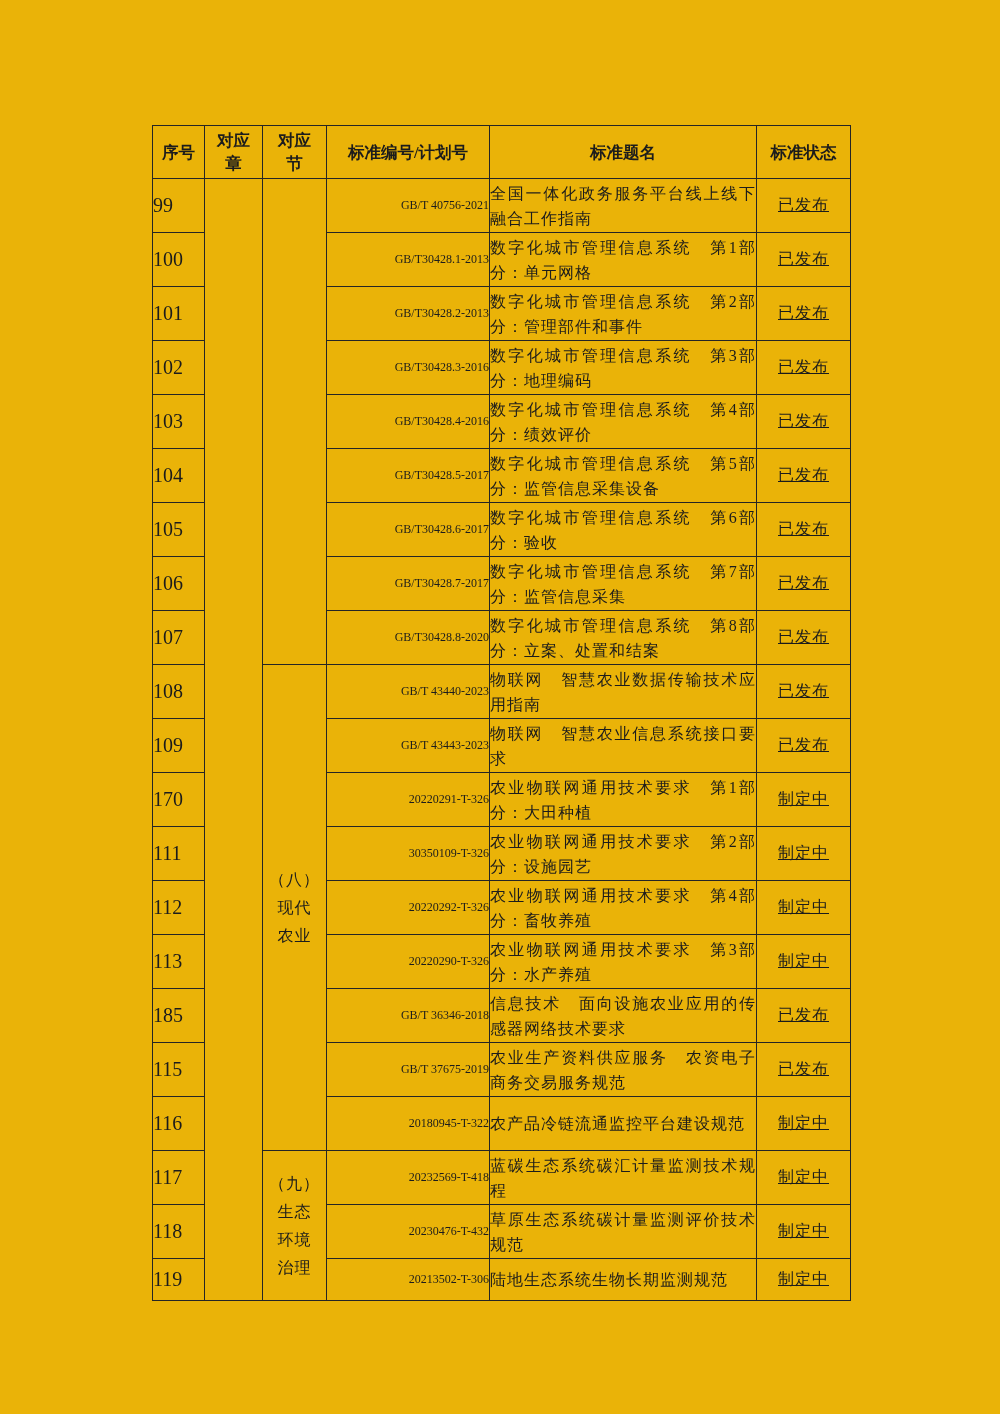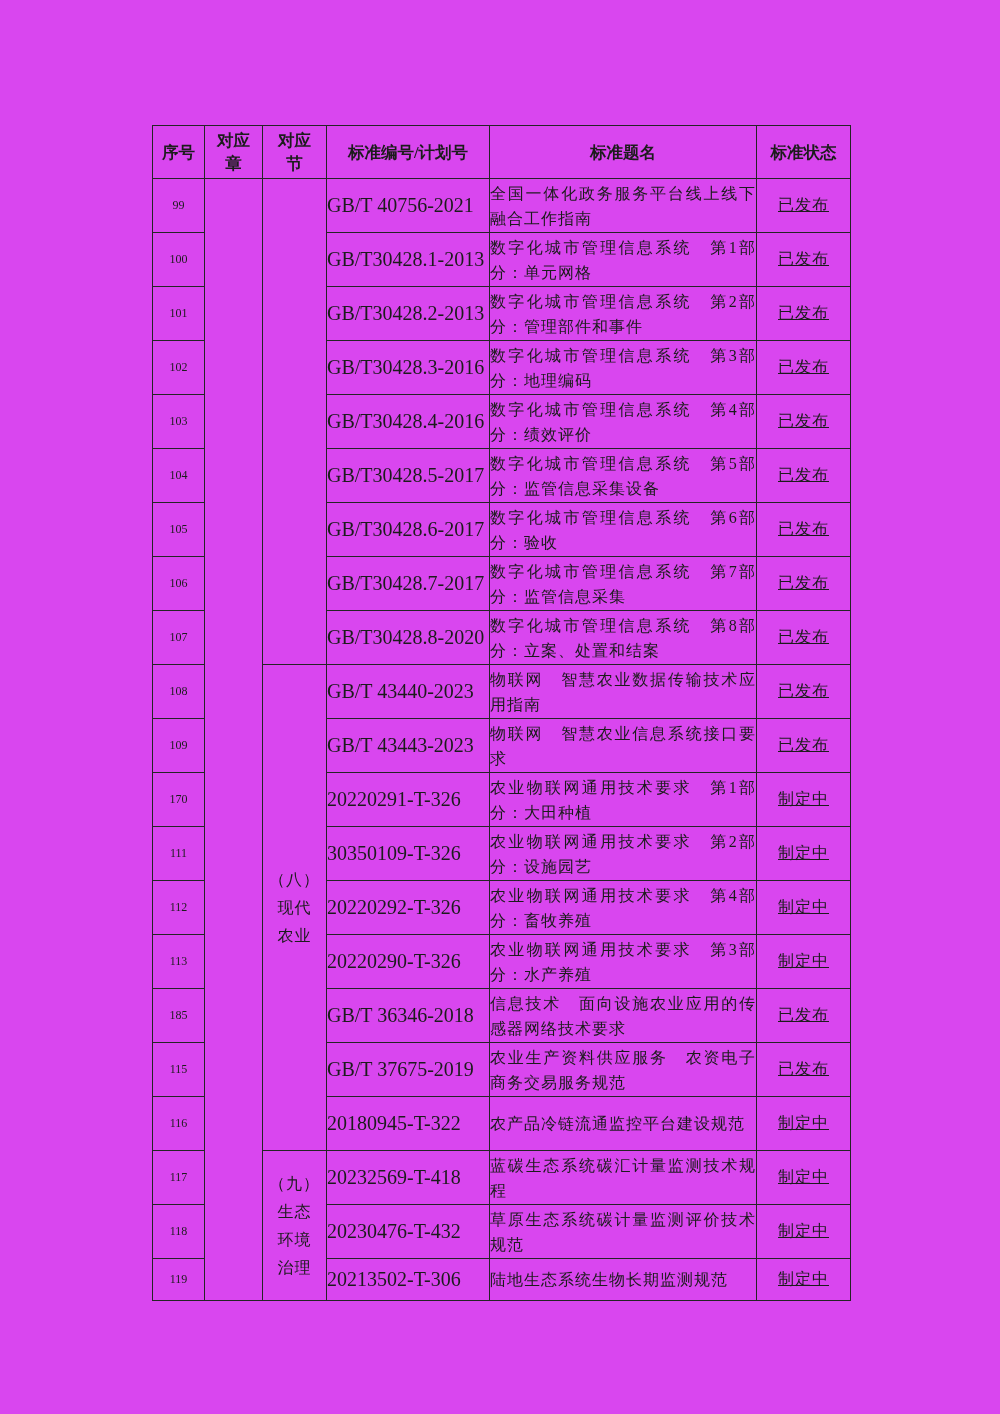--- a/index.html
+++ b/index.html
@@ -5,21 +5,21 @@
   html,body{margin:0;padding:0;}
   body{
     width:1000px;height:1414px;
     background:#ffffff;
     font-family:"Liberation Serif","DejaVu Serif",serif;
     color:#1c1c1c;
   }
   .page{
     position:relative;
     width:1000px;height:1414px;
-    background:#d946ef;
+    background:#eab308;
     overflow:hidden;
   }
   table.std{
     position:absolute;
     left:152px;top:125px;
     width:698px;
     border-collapse:collapse;
     table-layout:fixed;
   }
   table.std th, table.std td{
@@ -32,37 +32,36 @@
   tbody tr{height:54px;}
   tbody tr:last-child{height:42px;}
   th{
     font-weight:bold;
     font-size:16.5px;
     text-align:center;
     white-space:pre-line;
     line-height:23px;
   }
   .c-no{
-    text-align:center;
-    font-size:12px;
+    font-size:20px;
   }
   .c-chap{
     
   }
   .c-sec{
     text-align:center;
     font-size:16px;
     white-space:pre-line;
     line-height:28px;
     letter-spacing:1px;
   }
   .c-code{
-    text-align:left;
+    text-align:right;
     padding-left:9px;
-    font-size:20px;
+    font-size:12px;
   }
   .c-title{
     text-align:justify;
     text-justify:inter-character;
     word-break:break-all;
     padding:2px 8px;
     font-size:16px;
     line-height:25px;
     letter-spacing:1px;
   }

